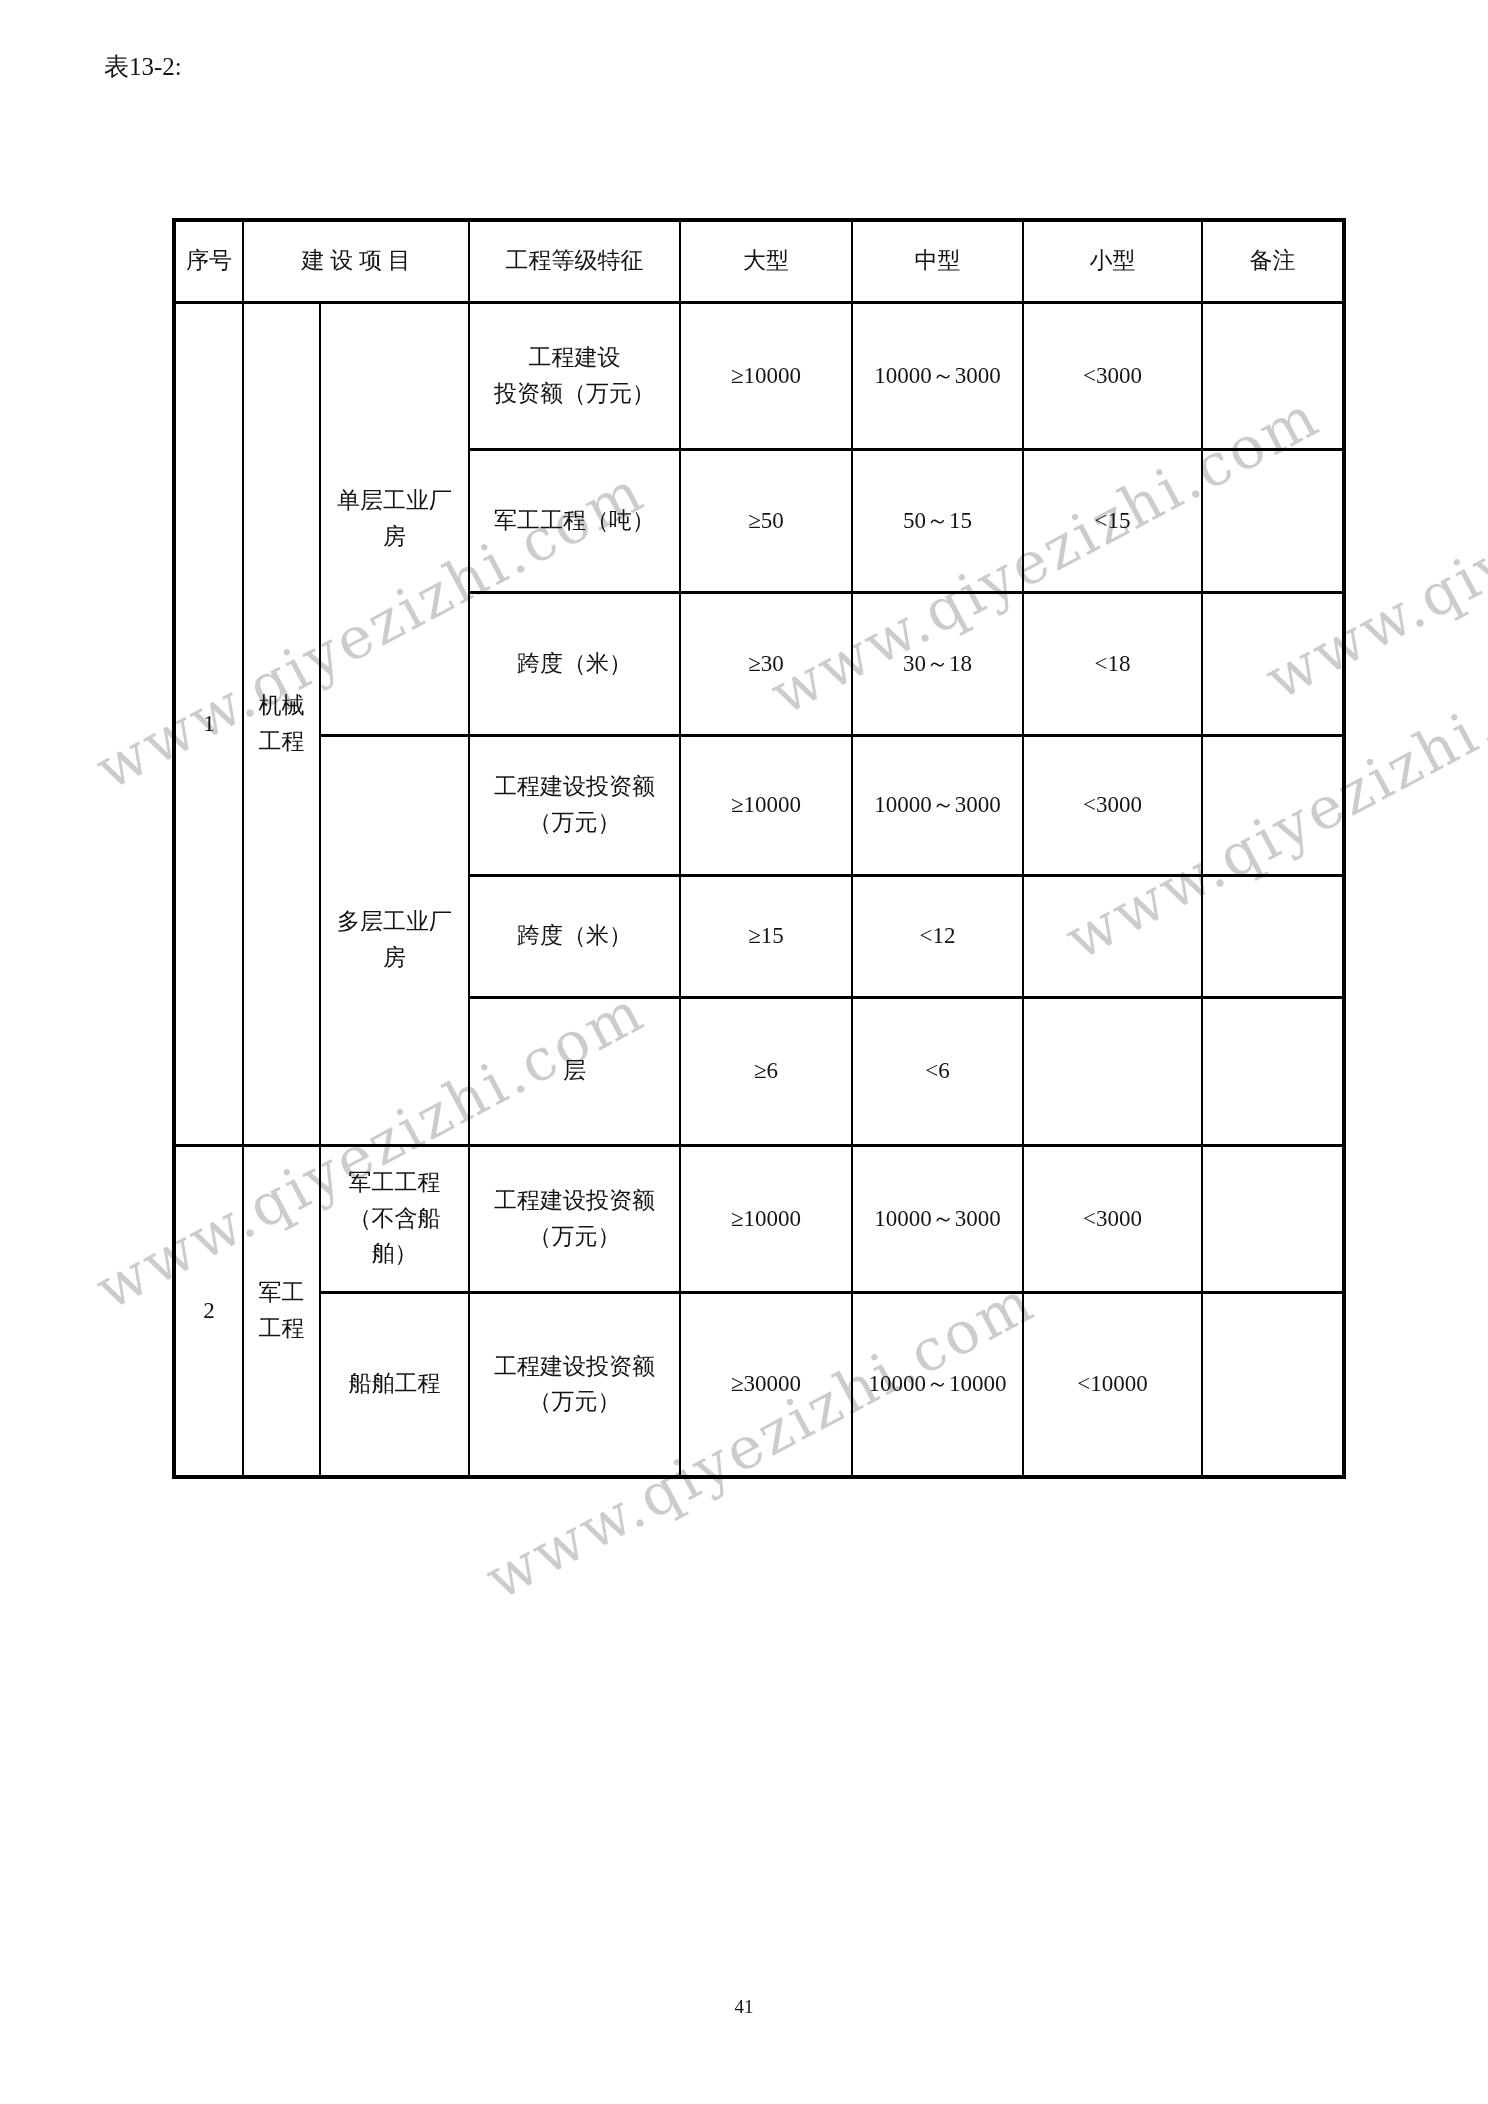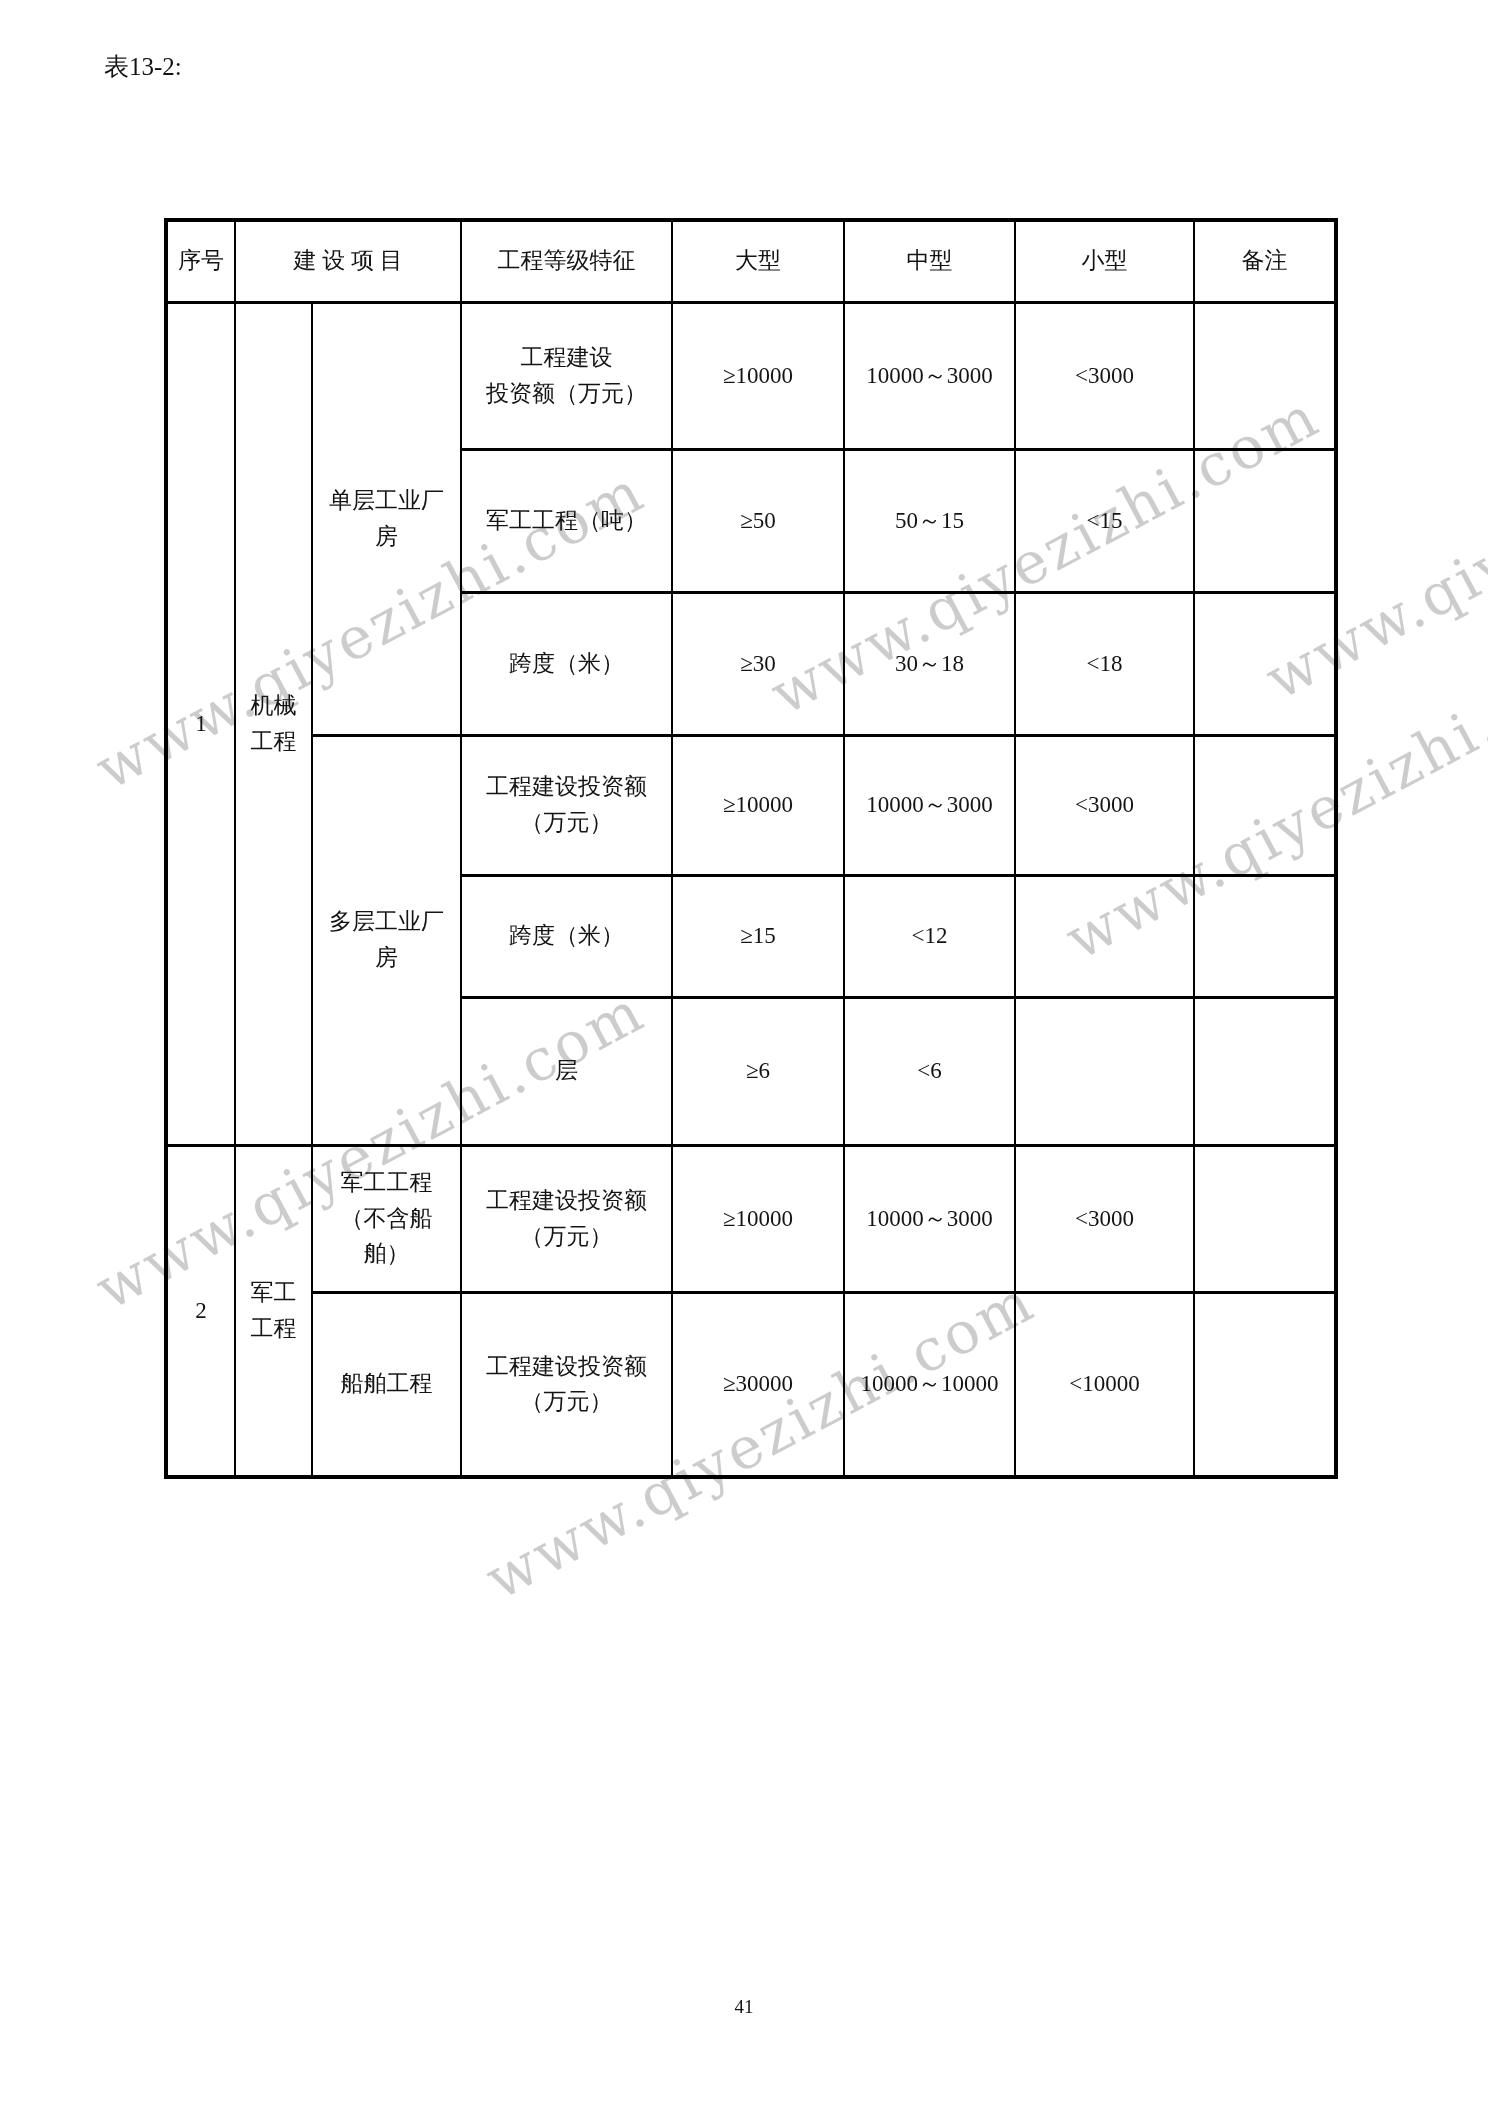--- a/index.html
+++ b/index.html
@@ -35,21 +35,21 @@
     font-weight:700;
     font-size:43px;
     letter-spacing:3px;
     z-index:2;
   }
   .page-number{
     position:absolute;left:0;top:1996px;width:1488px;
     text-align:center;font-size:19px;z-index:2;
   }
   
-  .tbl-wrap{position:absolute;left:164px;top:218px;z-index:2;border-radius:9px;}
+  .tbl-wrap{position:absolute;left:172px;top:218px;z-index:2;border-radius:9px;}
   table.scale-table{
     border-collapse:collapse;
     table-layout:fixed;
     width:1170px;
     border:4px solid #000;
     background:transparent;
   }
   table.scale-table td{
     border:2px solid #000;
     border-top-width:3px;

